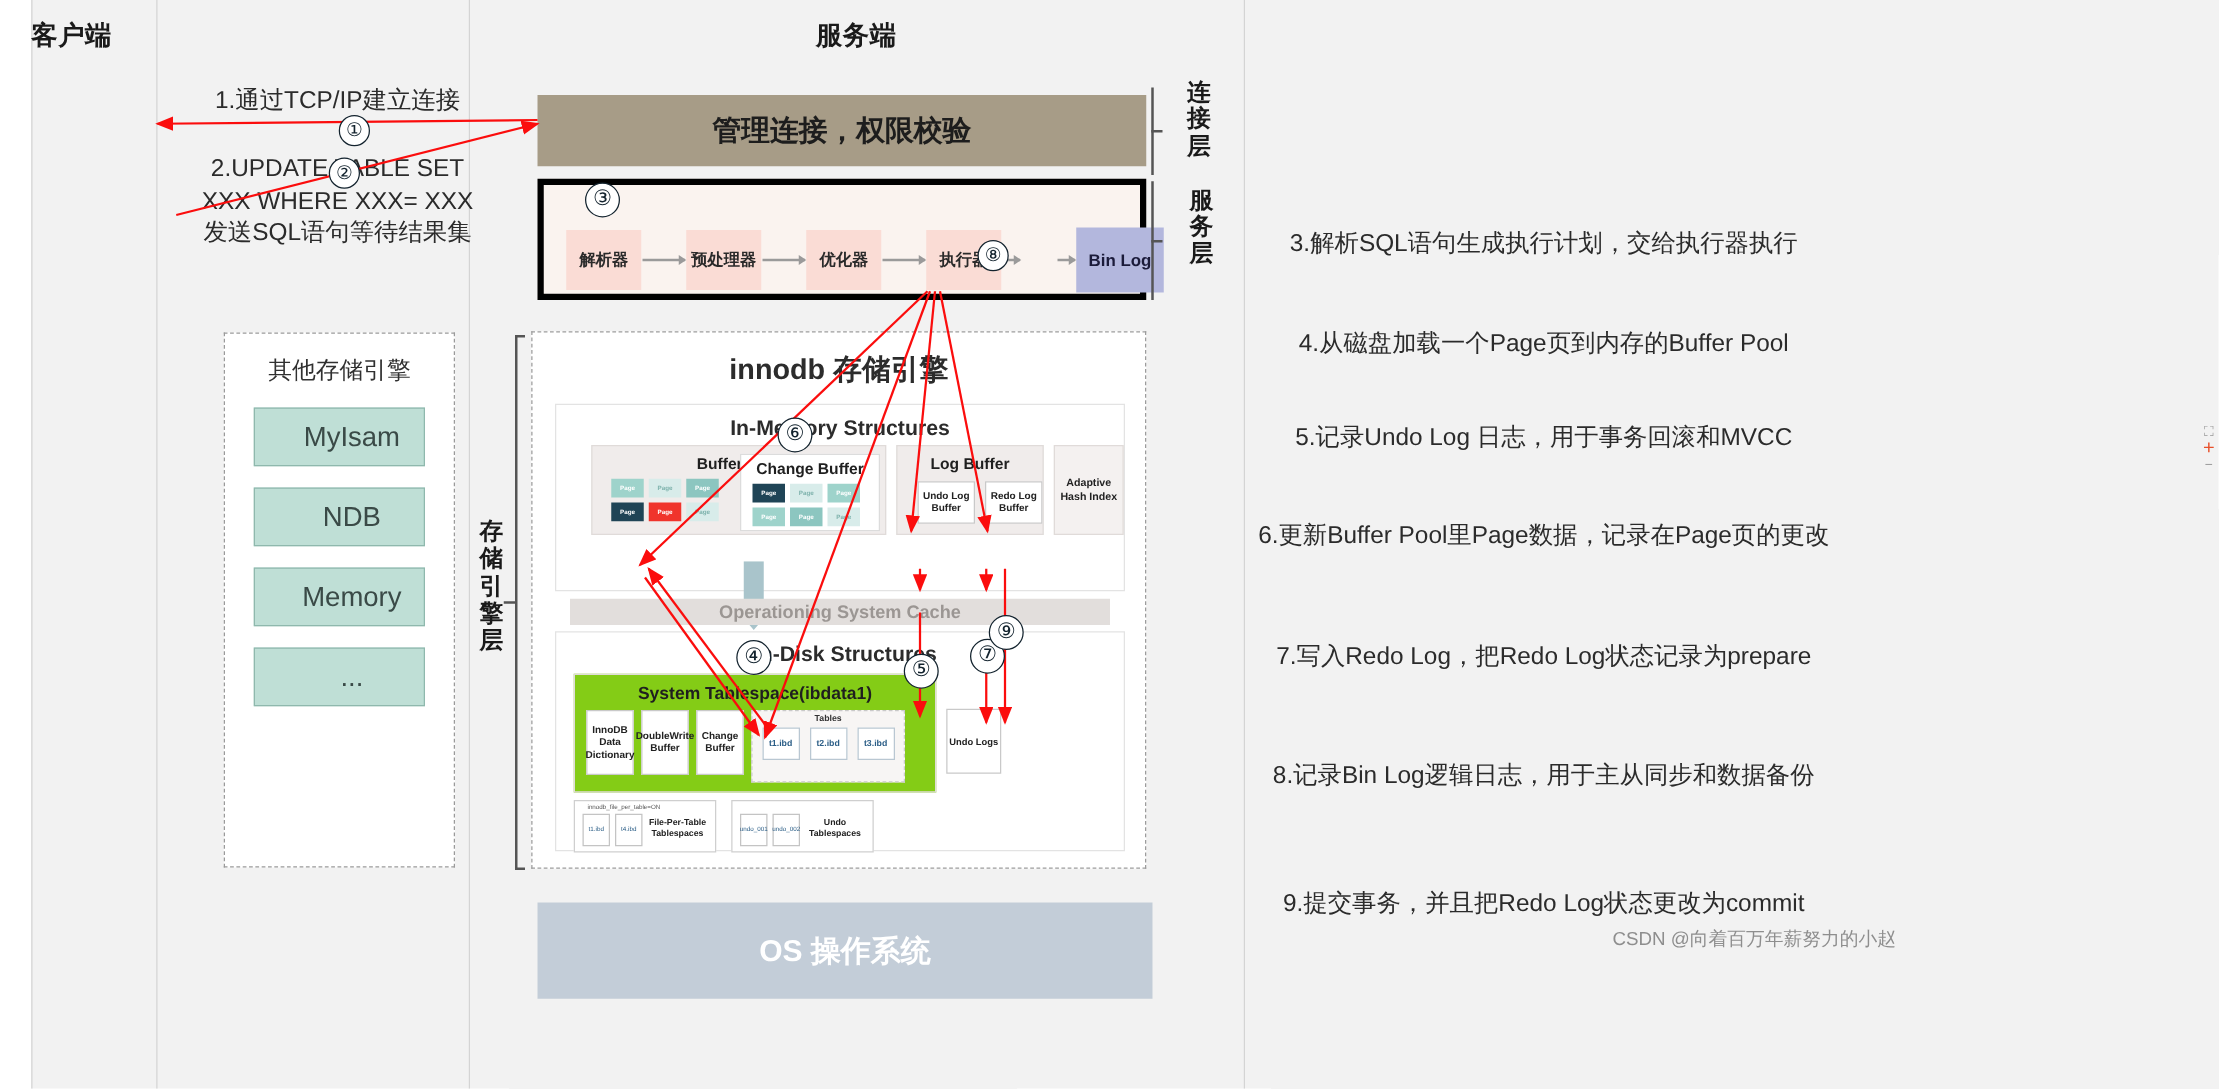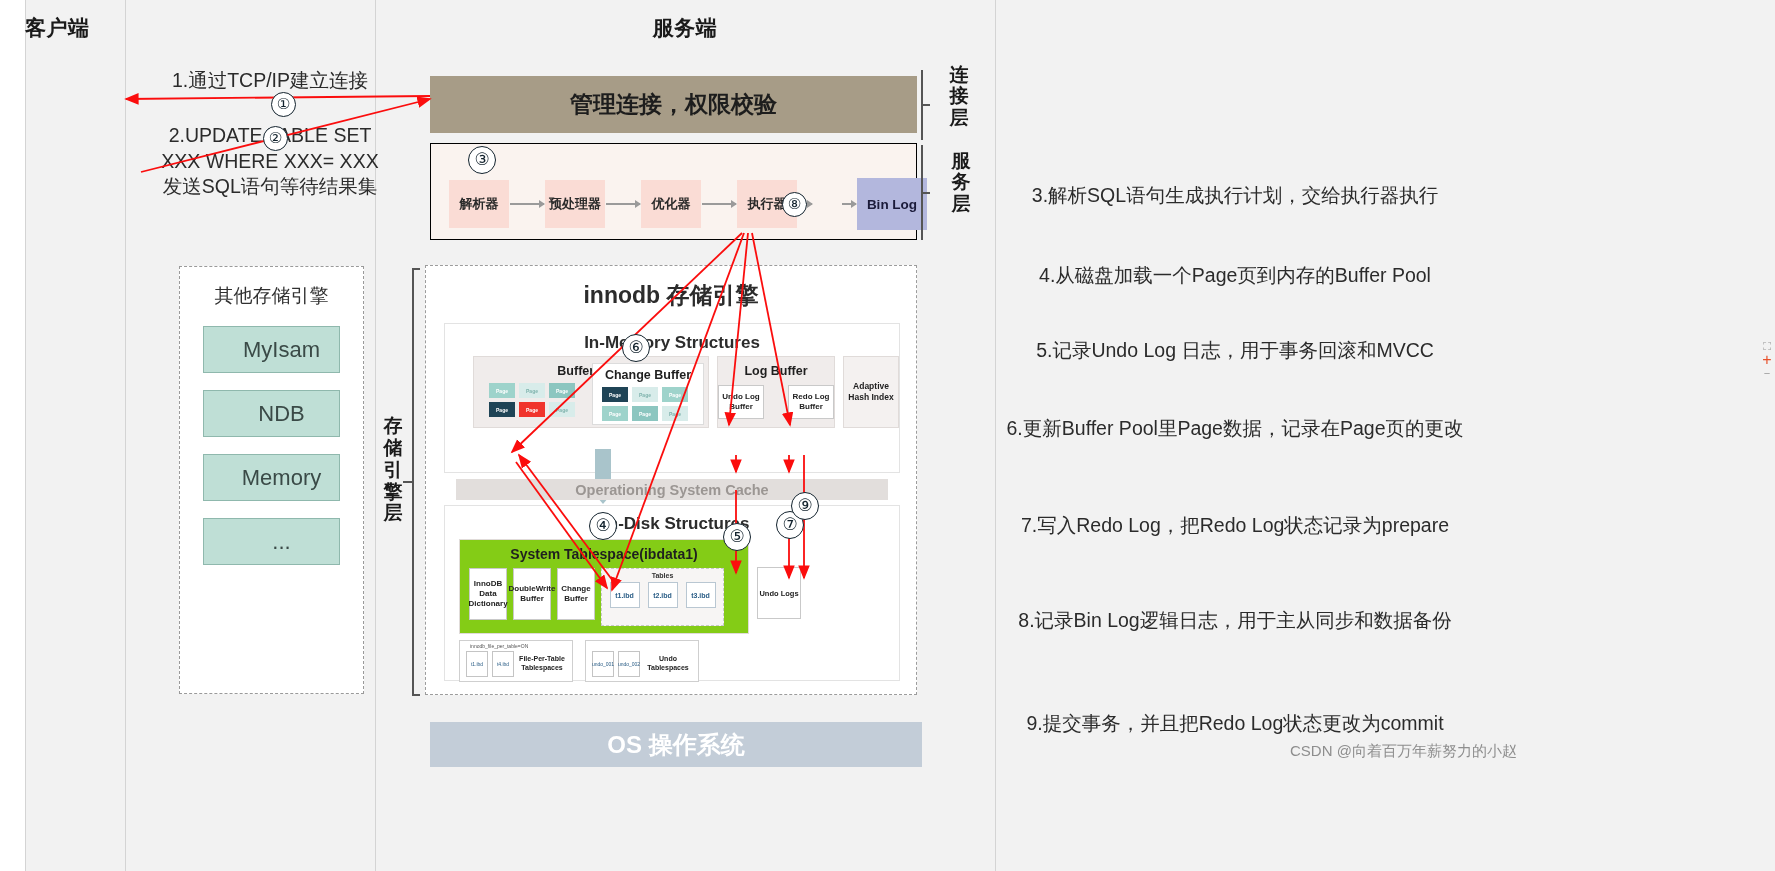--- a/index.html
+++ b/index.html
@@ -54,21 +54,21 @@
   .conn-bar {
     position:absolute; left:430px; top:76px; width:487px; height:57px;
     background:#a79c87; color:#1d1d1d;
     font-size:23px; font-weight:bold;
     display:flex; align-items:center; justify-content:center;
   }
 
   
   .svc-panel {
     position:absolute; left:430px; top:143px; width:487px; height:97px;
-    background:#faf3ef; border:1px solid #000000;
+    background:#faf3ef; border:5px solid #000000;
   }
   .svc-row { position:absolute; left:18px; top:34px; display:flex; align-items:center; }
   .svc-box {
     width:60px; height:48px; background:#fadcd5;
     display:flex; align-items:center; justify-content:center;
     font-size:13px; font-weight:bold; color:#2a2a2a;
   }
   .svc-arrow {
     width:34px; height:1.4px; background:#9a9a9a; position:relative; margin:0 1px;
   }
@@ -218,21 +218,21 @@
   .bts-label { font-size:7px; font-weight:bold; color:#222; line-height:1.25; text-align:center; width:48px; }
 
   
   .se-label {
     position:absolute; font-size:19px; font-weight:bold; color:#1a1a1a;
     width:22px; text-align:center; line-height:1.15;
   }
 
   
   .os-bar {
-    position:absolute; left:430px; top:722px; width:492px; height:45px;
+    position:absolute; left:430px; top:722px; width:492px; height:77px;
     background:#c3cdd8; color:#ffffff;
     font-size:24px; font-weight:bold;
     display:flex; align-items:center; justify-content:center;
   }
 
   
   .note {
     position:absolute; left:1000px; width:470px;
     text-align:center; font-size:19.5px; color:#2b2b2b; line-height:1.35;
   }
@@ -351,21 +351,21 @@
             <div class="pg teal">Page</div>
             <div class="pg teal">Page</div>
             <div class="pg mid">Page</div>
             <div class="pg pale">Page</div>
           </div>
         </div>
       </div>
 
       <div class="sub-panel" style="left:272px; top:32px; width:118px; height:72px;">
         <div class="sub-title">Log Buffer</div>
-        <div style="display:flex; gap:8px; justify-content:space-between; margin-top:7px;">
+        <div style="display:flex; gap:8px; justify-content:flex-end; margin-top:7px;">
           <div class="inner-box" style="width:46px; height:34px;">Undo Log Buffer</div>
           <div class="inner-box" style="width:46px; height:34px;">Redo Log Buffer</div>
         </div>
       </div>
 
       <div class="inner-box" style="position:absolute; left:398px; top:32px; width:56px; height:72px; background:#f4f1f0; border:1px solid #e0dbd9; font-size:8.5px;">Adaptive Hash Index</div>
     </div>
 
     <svg class="big-down-arrow" width="40" height="56" viewBox="0 0 40 56">
       <polygon points="12,0 28,0 28,34 38,34 20,55 2,34 12,34" fill="#a9c4cb"></polygon>

